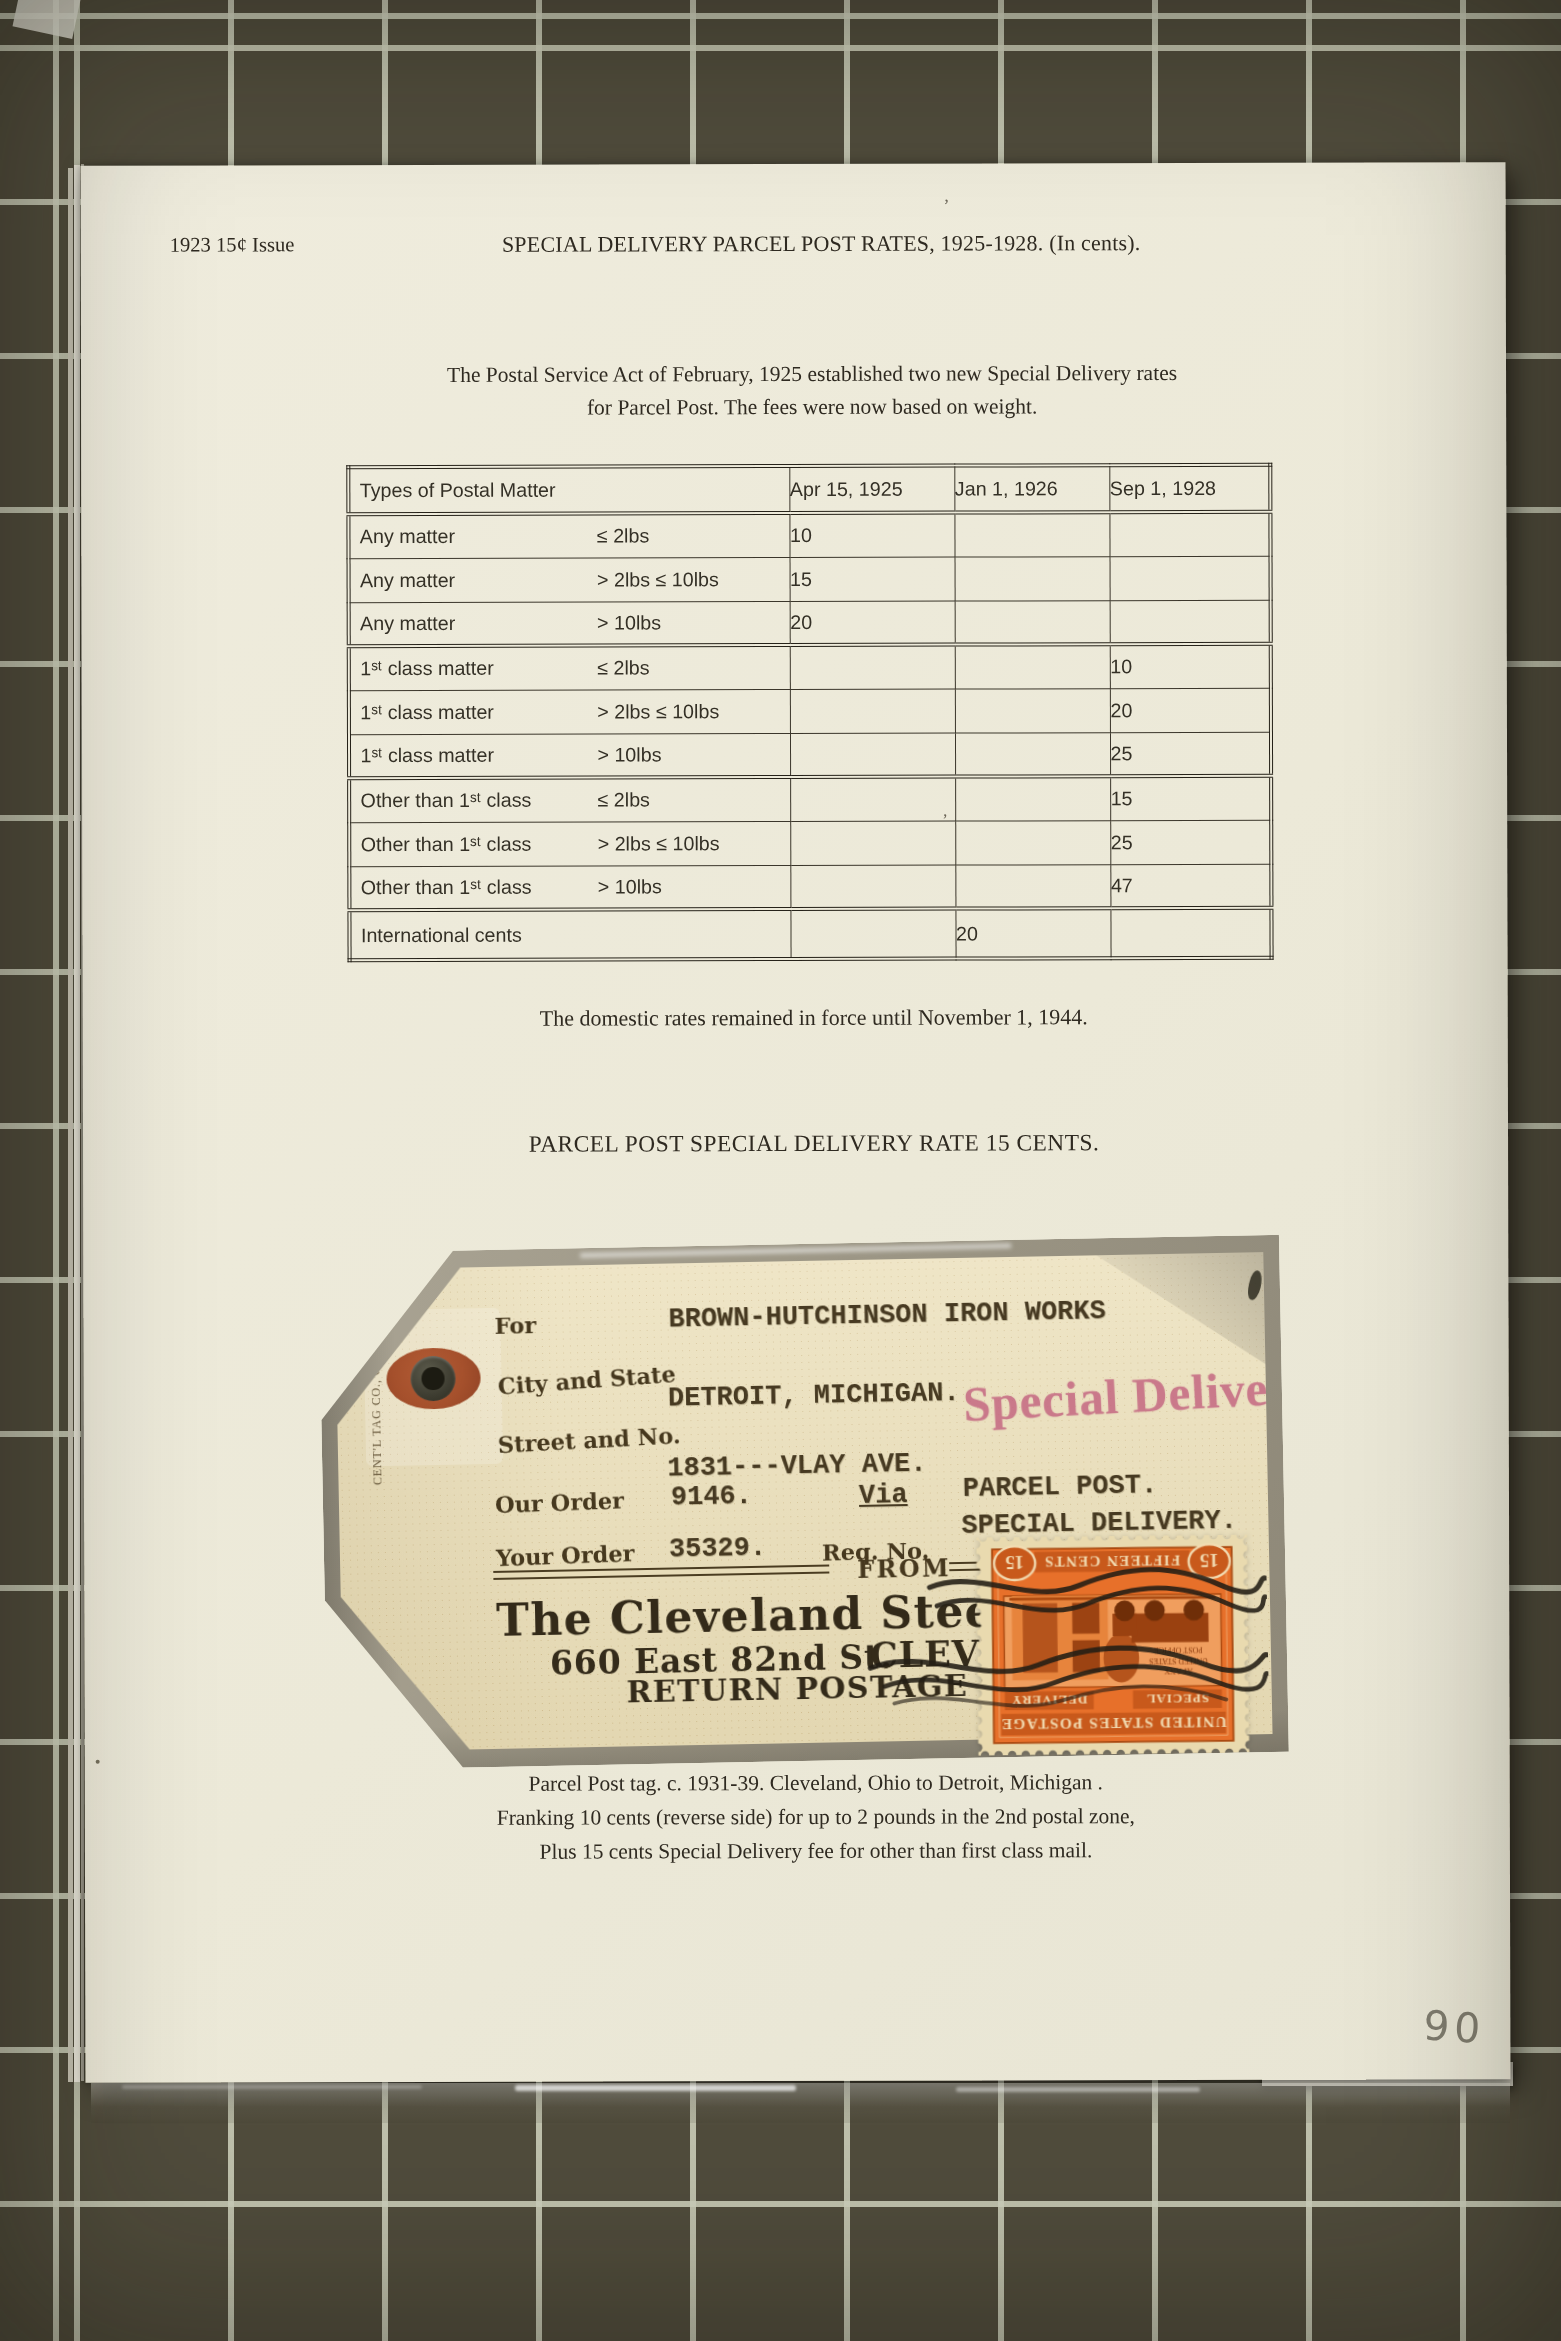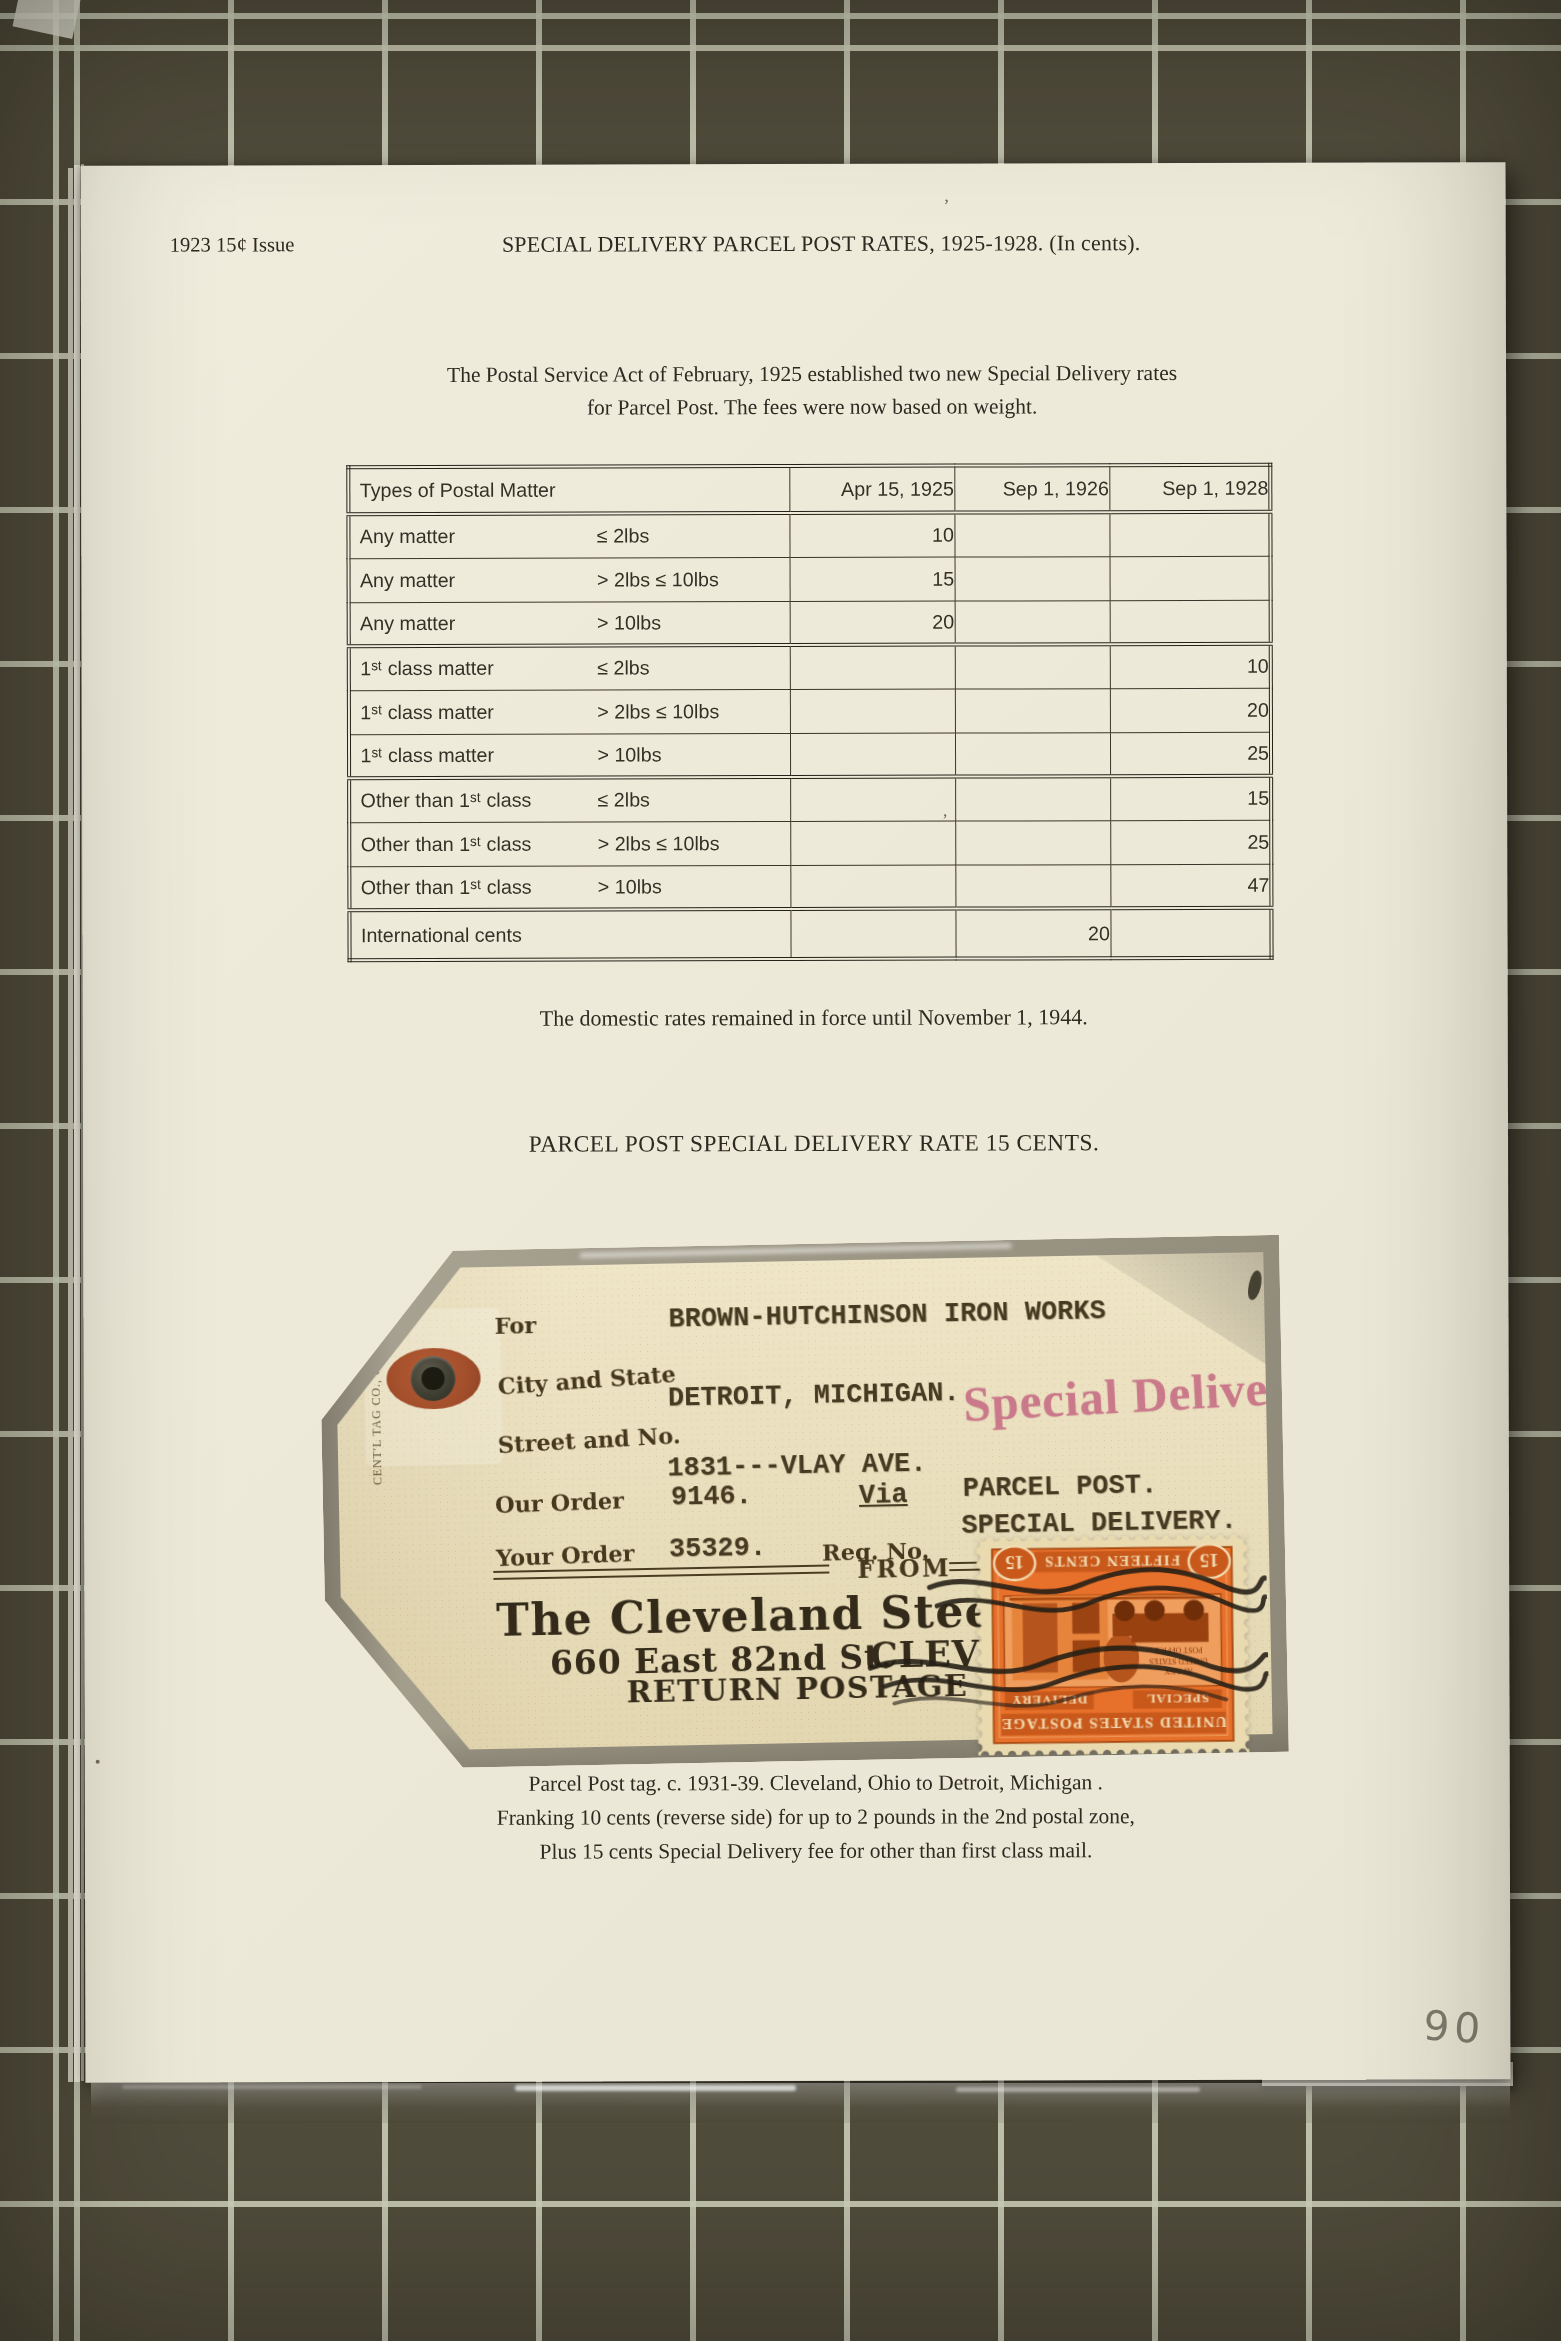--- a/index.html
+++ b/index.html
@@ -36,21 +36,21 @@
     position:absolute;left:265px;top:300px;width:921px;
     border-collapse:collapse;table-layout:fixed;
     border:4.7px double #262219;
     font-family:"Liberation Sans","DejaVu Sans",sans-serif;
     font-size:19.7px;color:#343026;
   }
   .rate-table th,.rate-table td{border:1.4px solid #3b362b;font-weight:normal;padding:0;}
   .rate-table th{height:47px;border-bottom:4.7px double #262219;}
   .rate-table td{height:44px;}
   .rate-table .c-matter{text-align:left;padding-left:9.4px;}
-  .rate-table .c-rate{text-align:right;}
+  .rate-table .c-rate{text-align:left;}
   .rate-table tr.group-end td{border-bottom:4.7px double #262219;}
   .rate-table .matter{display:inline-block;min-width:237px;}
   .rate-table tr.last td{height:50px;}
 
   
   .mount{
     position:absolute;left:239px;top:1080px;width:961px;height:517px;
     transform:rotate(-0.95deg);
     clip-path:polygon(135px 0,100% 0,100% 100%,135px 100%,0 347px,0 167px);
     background:linear-gradient(115deg,#aaa494 0%,#9c9685 45%,#8e8878 100%);
@@ -127,21 +127,21 @@
       <colgroup>
           <col style="width:441px">
           <col style="width:165px">
           <col style="width:155px">
           <col style="width:161px">
         </colgroup>
       <tbody>
           <tr>
         <th class="c-matter">Types of Postal Matter</th>
         <th class="c-rate">Apr 15, 1925</th>
-        <th class="c-rate">Sep 1, 1926</th>
+        <th class="c-rate">Jan 1, 1926</th>
         <th class="c-rate">Sep 1, 1928</th>
       </tr>
       <tr>
         <td class="c-matter"><span class="matter">Any matter</span><span>≤ 2lbs</span></td>
         <td class="c-rate">10</td>
         <td class="c-rate"></td>
         <td class="c-rate"></td>
       </tr>
       <tr>
         <td class="c-matter"><span class="matter">Any matter</span><span>&gt; 2lbs ≤ 10lbs</span></td>

